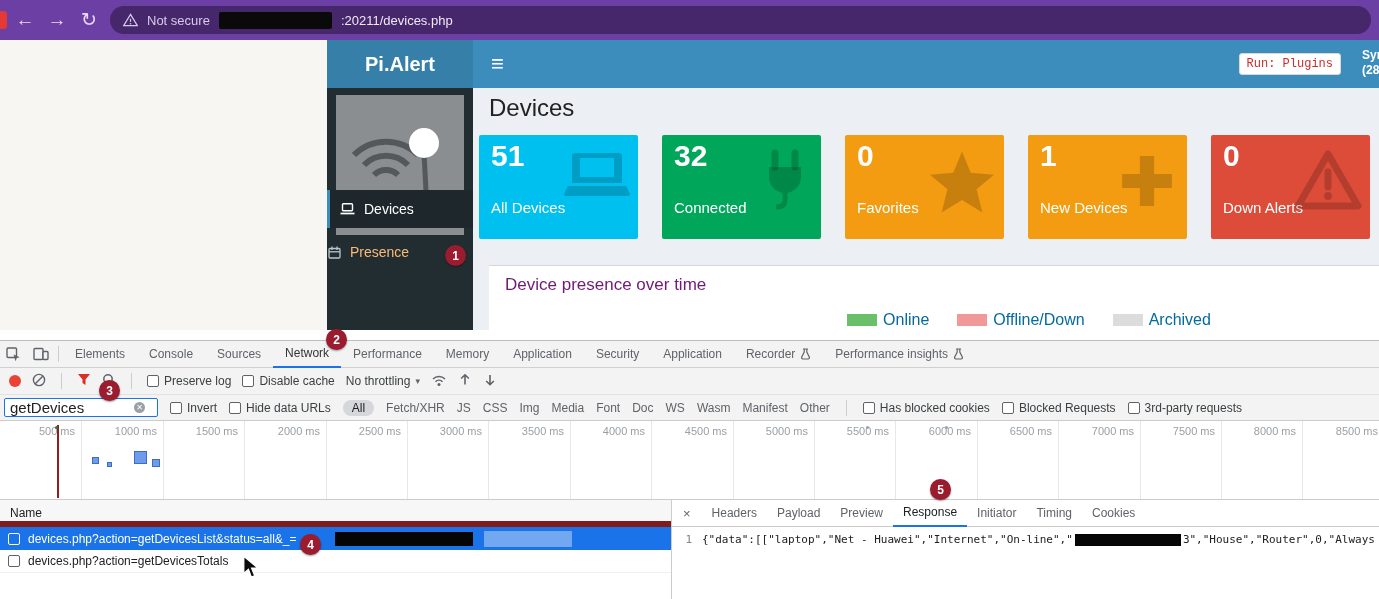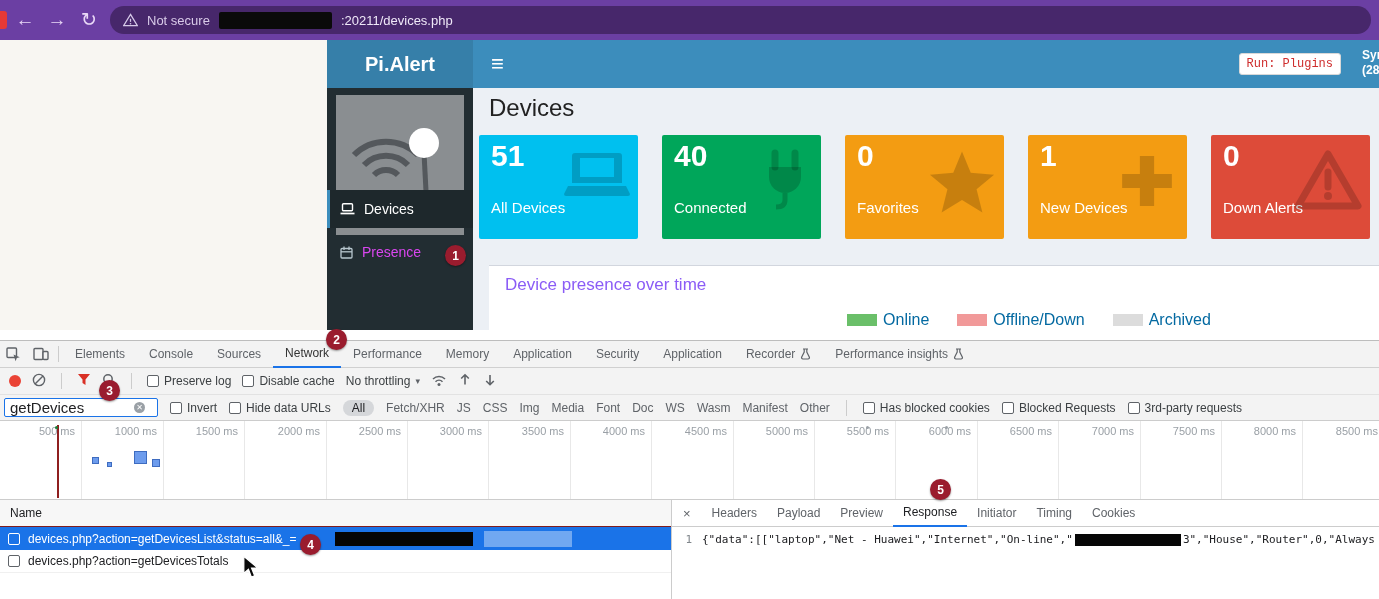--- a/index.html
+++ b/index.html
@@ -25,21 +25,21 @@
   .page-area { position:absolute; top:40px; left:0; width:1379px; height:290px;
                background:#f8f6f2; overflow:hidden; }
   .app { position:absolute; left:327px; top:0; width:1052px; height:290px; background:#ecf0f5; }
 
   .sidebar { position:absolute; left:0; top:0; width:146px; height:290px; background:#222d32; }
   .logo { height:48px; background:#367fa9; color:#fff; font-size:20px; font-weight:bold;
           display:flex; align-items:center; justify-content:center; }
   .router-img { position:absolute; left:9px; top:55px; width:128px; height:140px;
                 background:#8a8e91; }
   .menu-item { position:absolute; left:0; width:146px; height:38px; display:flex;
-               align-items:center; gap:9px; padding-left:13px; color:#d946ef; font-size:14px; }
+               align-items:center; gap:9px; padding-left:1px; color:#fdba74; font-size:14px; }
   .menu-item.active { background:#1e282c; color:#fff; border-left:3px solid #3c8dbc; padding-left:10px; }
   .menu-devices { top:150px; } .menu-presence { top:193px; }
 
   .navbar { position:absolute; left:146px; top:0; width:906px; height:48px; background:#3c8dbc; }
   .hamburger { position:absolute; left:18px; top:11px; color:#fff; font-size:22px; }
   .run-plugins { position:absolute; right:38px; top:13px; height:22px; background:#fff;
                  border:1px solid #d8d8d8; border-radius:3px; padding:0 7px; line-height:20px;
                  font-family:"Liberation Mono","DejaVu Sans Mono",monospace; font-size:12px; color:#ce2c2c; }
   .nav-right { position:absolute; left:889px; top:8px; color:#fff; font-size:12px;
                font-weight:bold; line-height:15px; white-space:nowrap; }
@@ -47,21 +47,21 @@
   .content { position:absolute; left:146px; top:48px; width:906px; height:242px; }
   .page-title { position:absolute; left:16px; top:6px; font-size:24px; color:#222; font-weight:normal; }
   .cards { position:absolute; left:6px; top:47px; display:flex; gap:24px; }
   .card { width:159px; height:104px; border-radius:2px; position:relative; color:#fff; overflow:hidden; flex:none; }
   .card-value { position:absolute; left:12px; top:4px; font-size:30px; font-weight:bold; }
   .card-label { position:absolute; left:12px; top:64px; font-size:15px; white-space:nowrap; }
   .card-icon { position:absolute; right:8px; top:14px; }
 
   .panel { position:absolute; left:16px; top:177px; width:890px; height:65px; background:#fff;
            border-top:1px solid #d2d6de; }
-  .panel-title { position:absolute; left:16px; top:9px; font-size:17px; color:#8b5cf6; }
+  .panel-title { position:absolute; left:16px; top:9px; font-size:17px; color:#701a75; }
   .legend { position:absolute; left:190px; right:0; top:45px; display:flex;
             justify-content:center; gap:28px; align-items:center; }
   .legend-item { display:flex; align-items:center; gap:6px; color:#0369a1; font-size:16px; }
   .legend-swatch { width:30px; height:12px; }
 
   
   .devtools { position:absolute; top:340px; left:0; width:1379px; height:325px; background:#404040;
               color:#333; font-size:12px; border-top:1px solid #bdbdbd; }
   .dt-tabs { position:absolute; top:0; left:0; width:1379px; height:27px; background:#f3f3f3;
              border-bottom:1px solid #d0d0d0; display:flex; align-items:center; }
@@ -95,21 +95,21 @@
                  border-bottom:1px solid #ccc; overflow:hidden; }
   .grid-line { position:absolute; top:0; bottom:0; width:1px; background:#e8e8e8; }
   .time-label { position:absolute; top:4px; width:70px; text-align:right; color:#9aa0a6; font-size:11px; }
   .tl-red-line { position:absolute; left:57px; top:4px; width:2px; height:73px; background:#8f1f1f; }
   .tl-bar { position:absolute; background:#6d9ced; border:1px solid #3e6cc0; }
   .tl-dot { position:absolute; width:3px; height:3px; border-radius:50%; }
 
   .dt-bottom { position:absolute; top:159px; left:0; width:1379px; height:110px; }
   .req-table { position:absolute; left:0; top:0; width:672px; height:110px; border-right:1px solid #ccc;
                background:#fff; overflow:hidden; }
-  .req-header { height:27px; background:#f7f7f7; border-bottom:1px solid #7f1d1d; line-height:26px;
+  .req-header { height:27px; background:#f7f7f7; border-bottom:6px solid #7f1d1d; line-height:26px;
                 padding-left:10px; color:#202124; }
   .req-row { height:23px; display:flex; align-items:center; gap:8px; padding-left:8px;
              color:#202124; border-bottom:1px solid #f0f0f0; white-space:nowrap; }
   .req-row.selected { background:#1a73e8; color:#fff; border-bottom:none; }
   .req-row.selected .checkbox { border-color:#fff; background:transparent; }
   .redact-dark { width:138px; height:14px; background:#050505; margin-left:30px; flex:none; }
   .redact-light { width:88px; height:16px; background:rgba(255,255,255,0.38); margin-left:3px; flex:none; }
 
   .detail { position:absolute; left:672px; top:0; width:707px; height:110px; background:#fff; }
   .detail-tabs { height:27px; border-bottom:1px solid #ccc; display:flex; align-items:center; }
@@ -201,21 +201,21 @@
           <div class="card-value">51</div>
           <div class="card-label">All Devices</div>
           <div class="card-icon">
             <svg width="66" height="54" viewBox="0 0 66 54">
               <path fill-rule="evenodd" fill="rgba(0,0,0,0.18)" d="M11 4 h44 a3 3 0 0 1 3 3 v27 H8 V7 a3 3 0 0 1 3 -3 z M16 9 h34 v19 H16 z"></path>
               <path d="M4 37 h58 l4 8 a2 2 0 0 1 -2 2 H2 a2 2 0 0 1 -2 -2 z" fill="rgba(0,0,0,0.18)"></path>
             </svg>
           </div>
         </div>
         <div class="card" style="background: rgb(0, 166, 90);">
-          <div class="card-value">40</div>
+          <div class="card-value">32</div>
           <div class="card-label">Connected</div>
           <div class="card-icon">
             <svg width="56" height="62" viewBox="0 0 56 62">
               <path d="M18 4 v14 M38 4 v14" stroke="rgba(0,0,0,0.18)" stroke-width="7" stroke-linecap="round" fill="none"></path>
               <path d="M12 18 h32 v10 a16 16 0 0 1 -32 0 z" fill="rgba(0,0,0,0.18)"></path>
               <path d="M28 44 v7 q0 7 -9 7" stroke="rgba(0,0,0,0.18)" stroke-width="5" fill="none"></path>
             </svg>
           </div>
         </div>
         <div class="card" style="background: rgb(243, 156, 18);">

